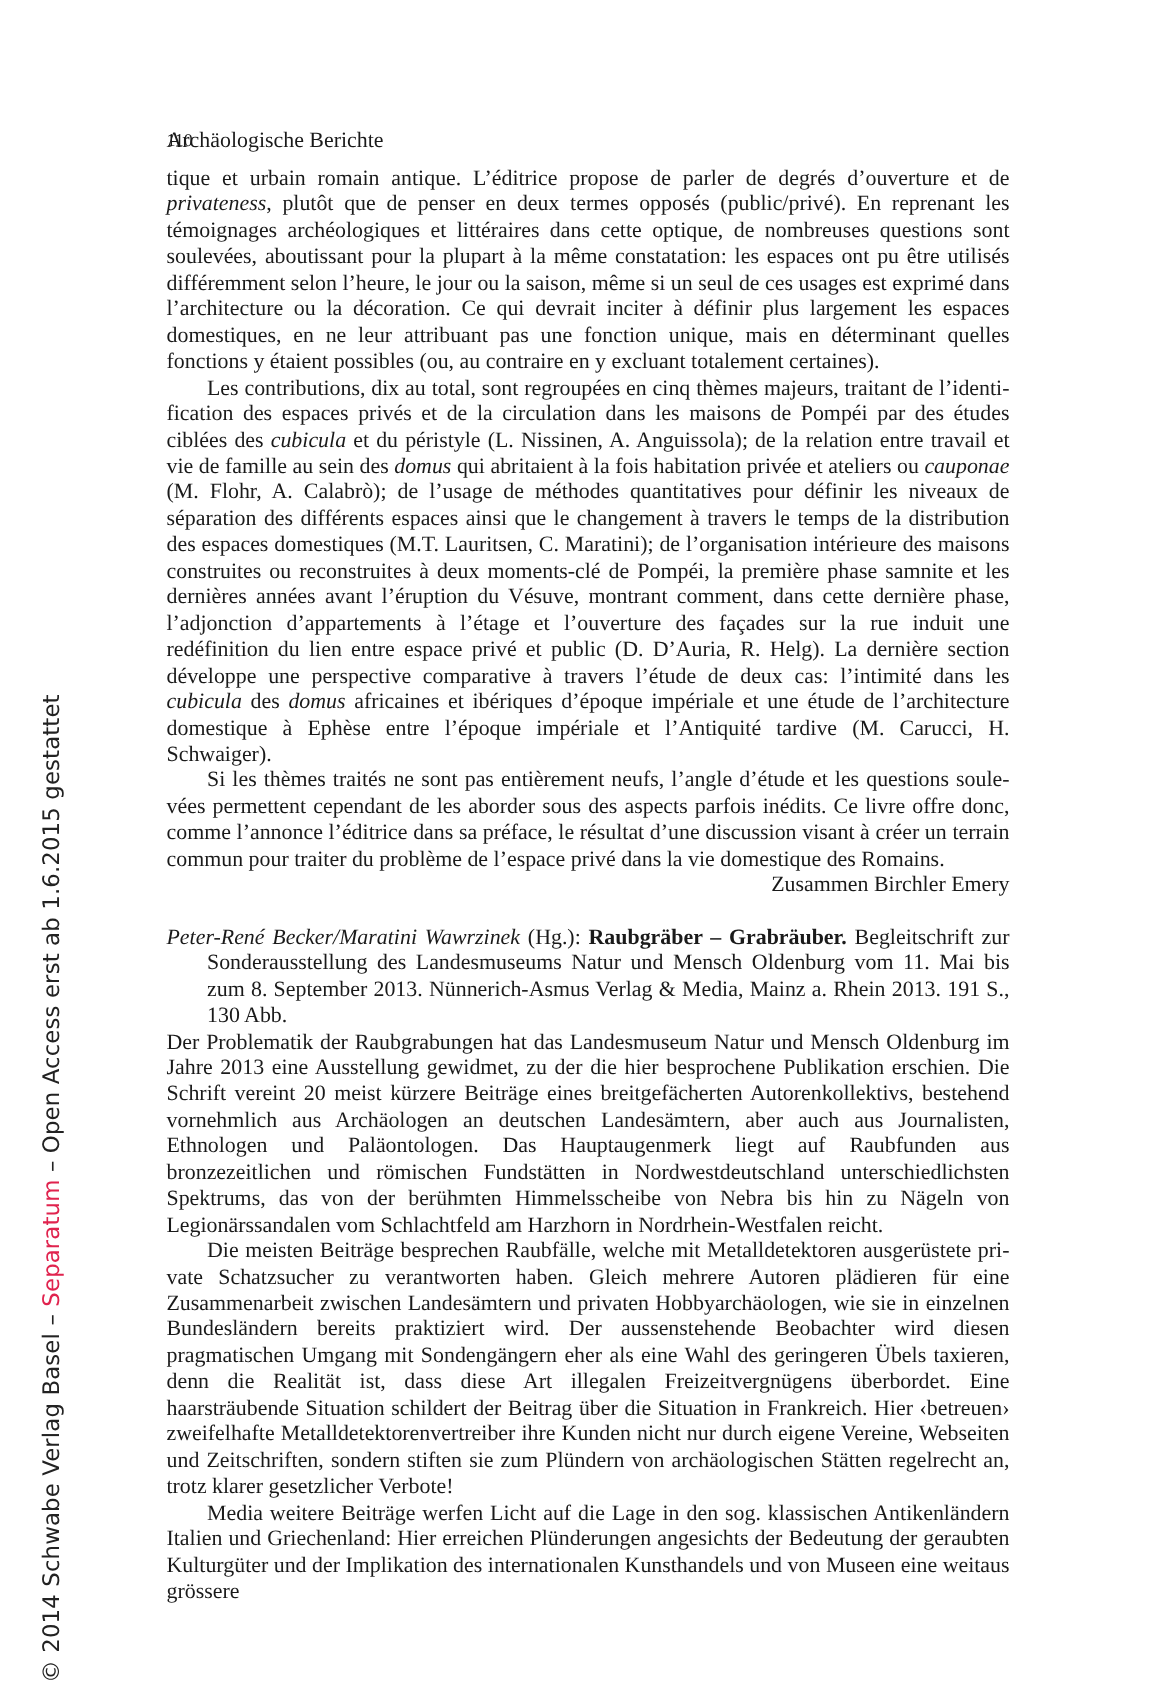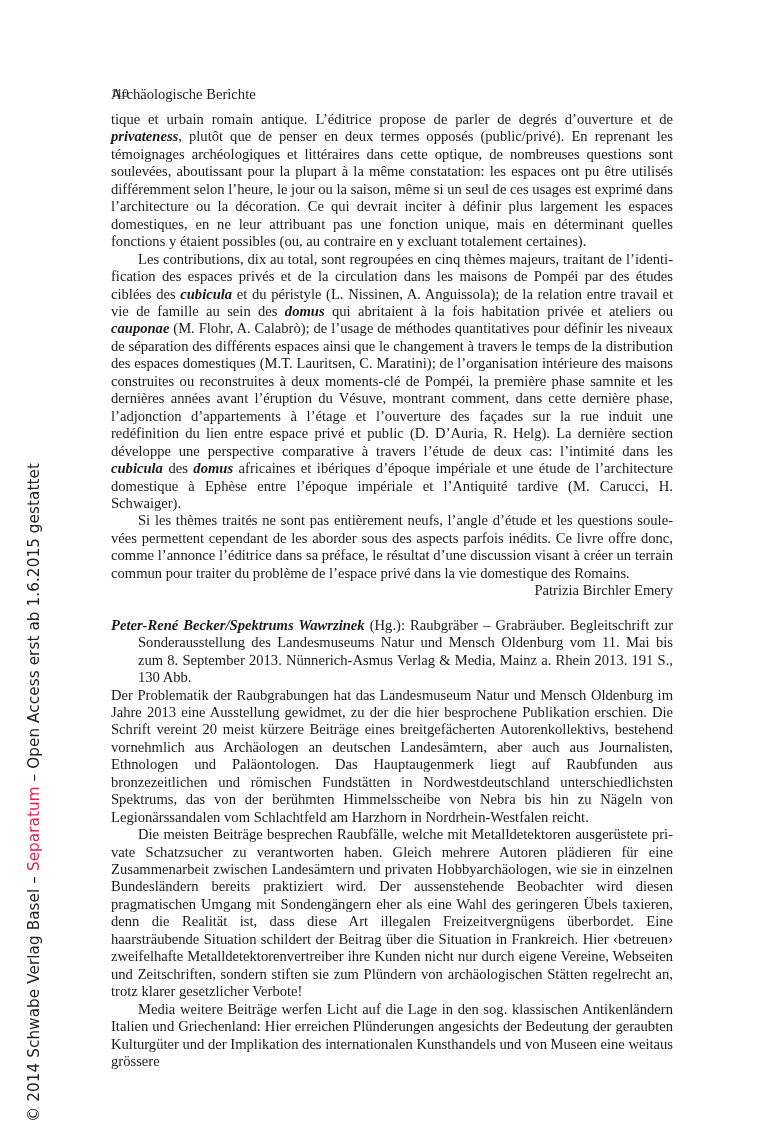--- a/index.html
+++ b/index.html
@@ -18,36 +18,36 @@
   .signature { text-align: right; margin: 0; }
   .review-gap { height: 17px; }
   .citation { padding-left: 27px; text-indent: -27px; margin: 0; }
   .sidebar {
     position: absolute; left: 25px; top: 1122px;
     transform: rotate(-90deg); transform-origin: 0 0;
     white-space: nowrap; font-family: "DejaVu Sans", sans-serif; font-size: 15.2px; color: #222;
     width: 620px; letter-spacing: 0.1px;
   }
   .sidebar .accent { color: #e0234e; }
-  i { font-style: italic; font-weight: bold; }
-  b { font-weight: normal; }
+  i { font-style: italic; }
+  b { font-weight: bold; }
 </style>
 </head>
 <body>
 
 <div class="page-number">110</div>
 <div class="running-head">Archäologische Berichte</div>
 
 <div class="body-text">
   <p><span>tique et urbain romain antique. L’éditrice propose de parler de degrés d’ouverture et de </span><i>privateness</i><span>, plutôt que de penser en deux termes opposés (public/privé). En reprenant les témoignages archéo­logiques et littéraires dans cette optique, de nombreuses questions sont soulevées, aboutissant pour la plupart à la même constatation: les espaces ont pu être utilisés différemment selon l’heure, le jour ou la saison, même si un seul de ces usages est exprimé dans l’architecture ou la décoration. Ce qui devrait inciter à définir plus largement les espaces domestiques, en ne leur attribuant pas une fonction unique, mais en déterminant quelles fonctions y étaient possibles (ou, au contraire en y excluant totalement certaines).</span></p>
   <p class="indent"><span>Les contributions, dix au total, sont regroupées en cinq thèmes majeurs, traitant de l’identi­fication des espaces privés et de la circulation dans les maisons de Pompéi par des études ciblées des </span><i>cubicula</i><span> et du péristyle (L. Nissinen, A. Anguissola); de la relation entre travail et vie de fa­mille au sein des </span><i>domus</i><span> qui abritaient à la fois habitation privée et ateliers ou </span><i>cauponae</i><span> (M. Flohr, A. Calabrò); de l’usage de méthodes quantitatives pour définir les niveaux de séparation des diffé­rents espaces ainsi que le changement à travers le temps de la distribution des espaces domestiques (M.T. Lauritsen, C. Maratini); de l’organisation intérieure des maisons construites ou reconstruites à deux moments-clé de Pompéi, la première phase samnite et les dernières années avant l’éruption du Vésuve, montrant comment, dans cette dernière phase, l’adjonction d’appartements à l’étage et l’ouverture des façades sur la rue induit une redéfinition du lien entre espace privé et public (D. D’Auria, R. Helg). La dernière section développe une perspective comparative à travers l’étude de deux cas: l’intimité dans les </span><i>cubicula</i><span> des </span><i>domus</i><span> africaines et ibériques d’époque impériale et une étude de l’architecture domestique à Ephèse entre l’époque impériale et l’Antiquité tardive (M. Carucci, H. Schwaiger).</span></p>
   <p class="indent">Si les thèmes traités ne sont pas entièrement neufs, l’angle d’étude et les questions soule­vées permettent cependant de les aborder sous des aspects parfois inédits. Ce livre offre donc, comme l’annonce l’éditrice dans sa préface, le résultat d’une discussion visant à créer un terrain commun pour traiter du problème de l’espace privé dans la vie domestique des Romains.</p>
-  <p class="signature">Patrizia Birchler Emery</p>
+  <p class="signature">Zusammen Birchler Emery</p>
 
   <div class="review-gap"></div>
 
-  <p class="citation"><i>Peter-René Becker/Spektrums Wawrzinek</i><span> (Hg.): </span><b>Raubgräber – Grabräuber.</b><span> Begleitschrift zur Sonderausstellung des Landesmuseums Natur und Mensch Oldenburg vom 11. Mai bis zum 8. September 2013. Nünnerich-Asmus Verlag &amp; Media, Mainz a. Rhein 2013. 191 S., 130 Abb.</span></p>
+  <p class="citation"><i>Peter-René Becker/Maratini Wawrzinek</i><span> (Hg.): </span><b>Raubgräber – Grabräuber.</b><span> Begleitschrift zur Sonderausstellung des Landesmuseums Natur und Mensch Oldenburg vom 11. Mai bis zum 8. September 2013. Nünnerich-Asmus Verlag &amp; Media, Mainz a. Rhein 2013. 191 S., 130 Abb.</span></p>
   <p>Der Problematik der Raubgrabungen hat das Landesmuseum Natur und Mensch Oldenburg im Jah­re 2013 eine Ausstellung gewidmet, zu der die hier besprochene Publikation erschien. Die Schrift vereint 20 meist kürzere Beiträge eines breitgefächerten Autorenkollektivs, bestehend vornehm­lich aus Archäologen an deutschen Landesämtern, aber auch aus Journalisten, Ethnologen und Paläontologen. Das Hauptaugenmerk liegt auf Raubfunden aus bronzezeitlichen und römischen Fundstätten in Nordwestdeutschland unterschiedlichsten Spektrums, das von der berühmten Him­melsscheibe von Nebra bis hin zu Nägeln von Legionärssandalen vom Schlachtfeld am Harzhorn in Nordrhein-Westfalen reicht.</p>
   <p class="indent">Die meisten Beiträge besprechen Raubfälle, welche mit Metalldetektoren ausgerüstete pri­vate Schatzsucher zu verantworten haben. Gleich mehrere Autoren plädieren für eine Zusammen­arbeit zwischen Landesämtern und privaten Hobbyarchäologen, wie sie in einzelnen Bundeslän­dern bereits praktiziert wird. Der aussenstehende Beobachter wird diesen pragmatischen Um­gang mit Sondengängern eher als eine Wahl des geringeren Übels taxieren, denn die Realität ist, dass diese Art illegalen Freizeitvergnügens überbordet. Eine haarsträubende Situation schildert der Beitrag über die Situation in Frankreich. Hier ‹betreuen› zweifelhafte Metall­detektorenvertreiber ihre Kunden nicht nur durch eigene Vereine, Webseiten und Zeitschriften, sondern stiften sie zum Plündern von archäologischen Stätten regelrecht an, trotz klarer gesetz­licher Verbote!</p>
   <p class="indent">Media weitere Beiträge werfen Licht auf die Lage in den sog. klassischen Antikenländern Italien und Griechenland: Hier erreichen Plünderungen angesichts der Bedeutung der geraubten Kultur­güter und der Implikation des internationalen Kunsthandels und von Museen eine weitaus grössere</p>
 </div>
 
 <div class="sidebar"><span>© 2014 Schwabe Verlag Basel – </span><span class="accent">Separatum</span><span> – Open Access erst ab 1.6.2015 gestattet</span></div>
 
 </body></html>

